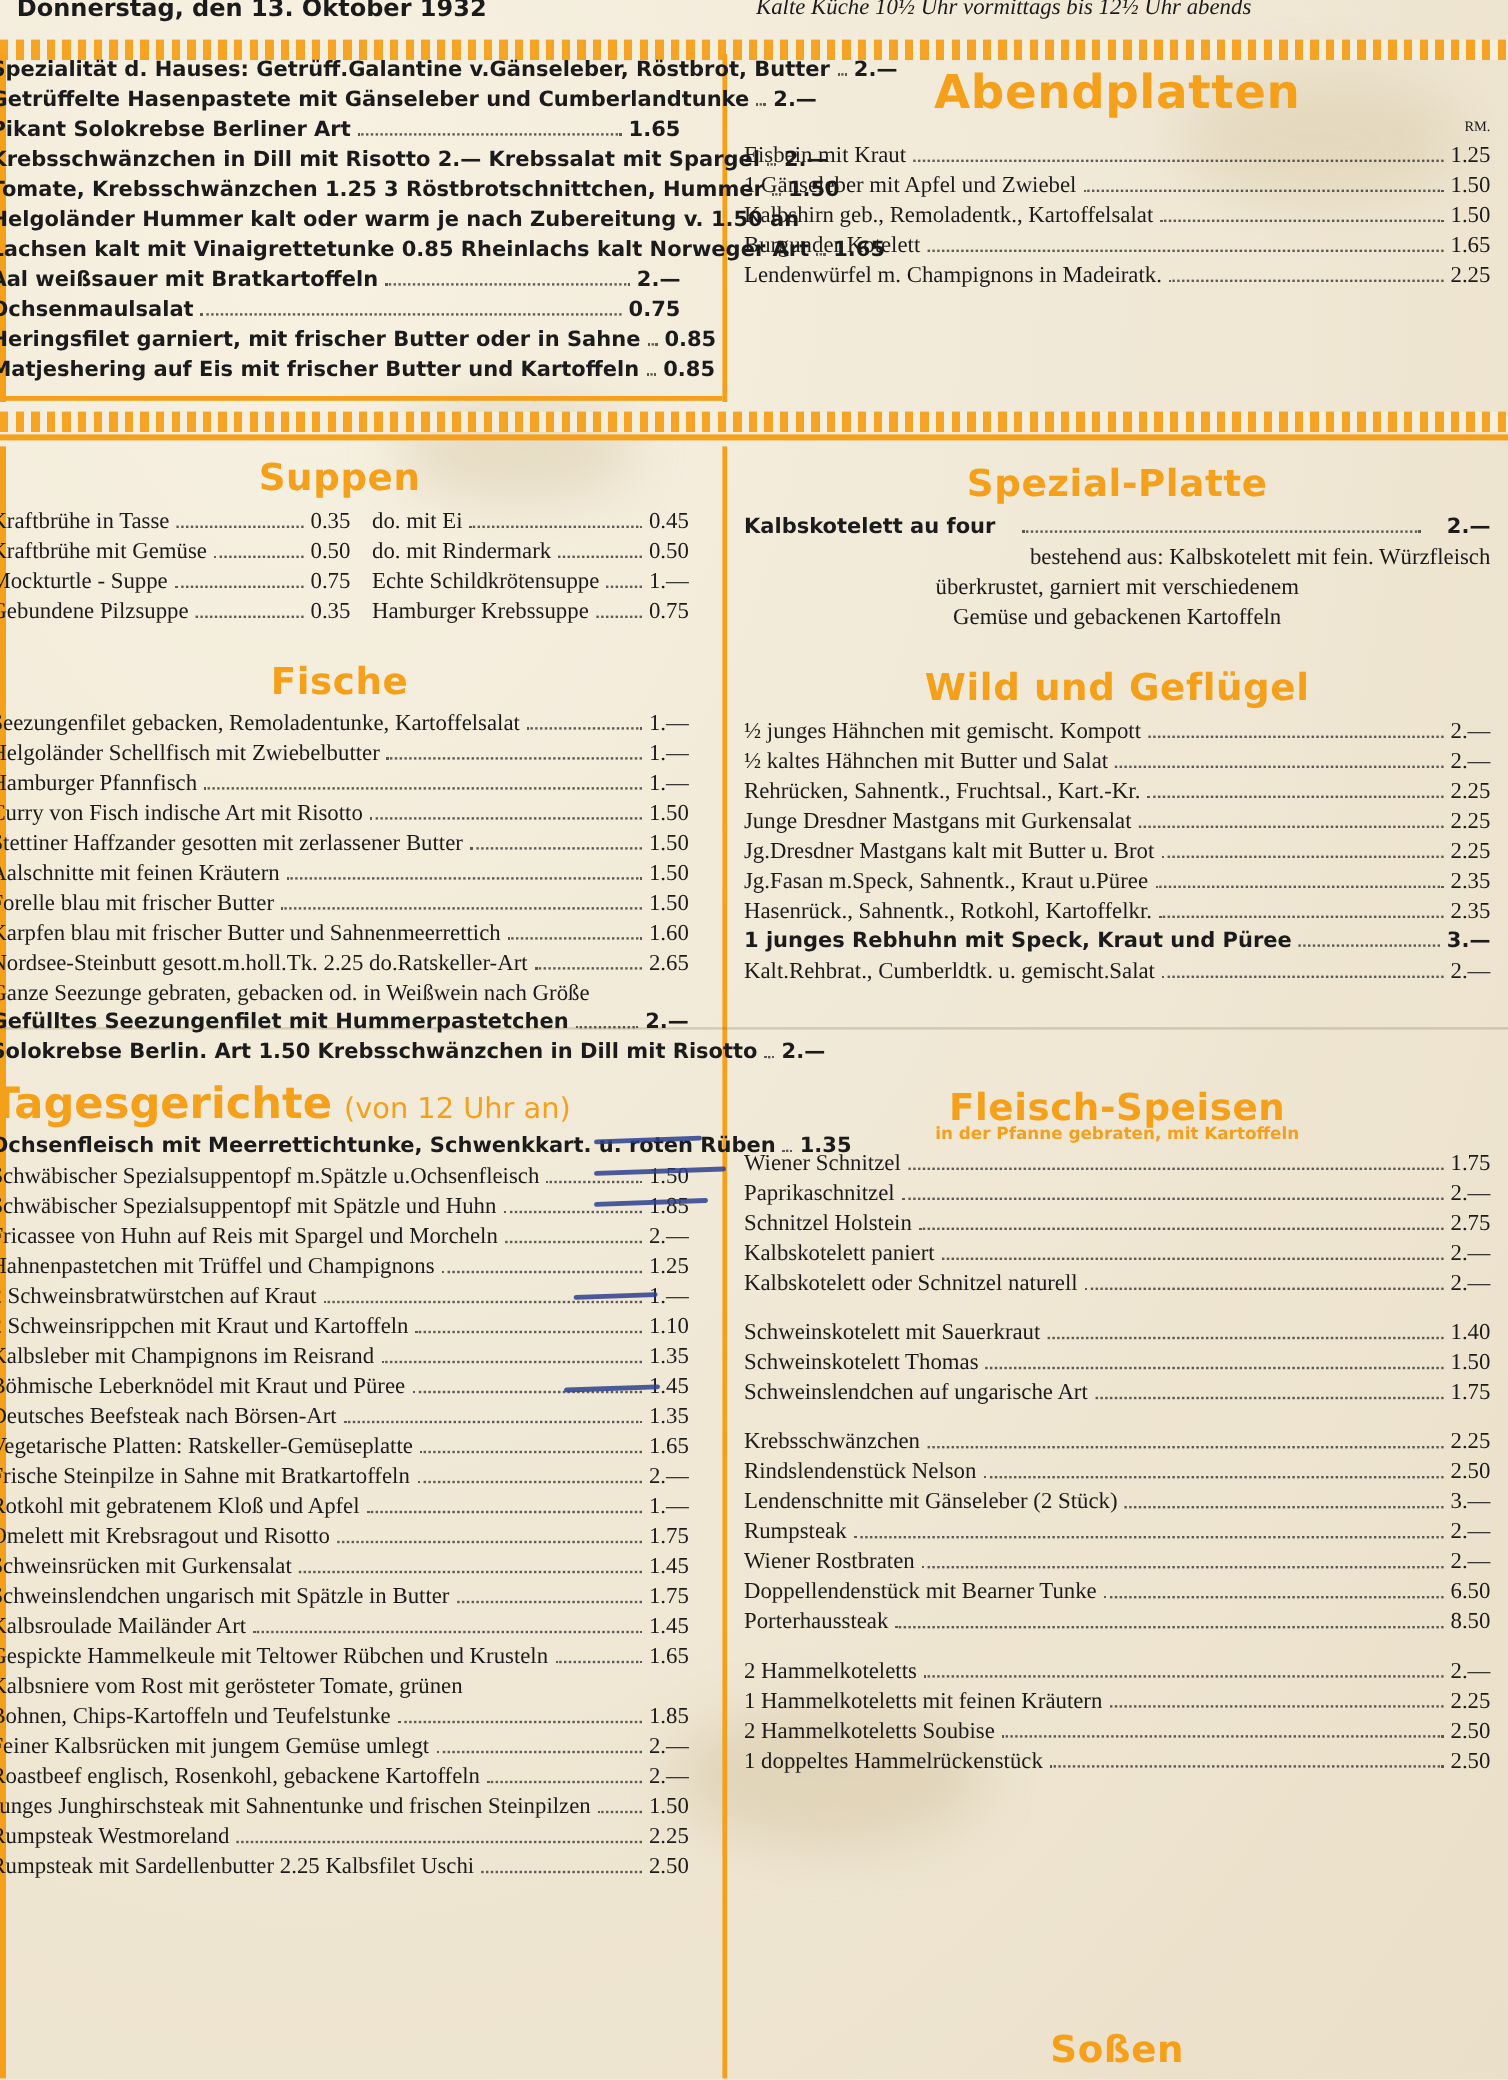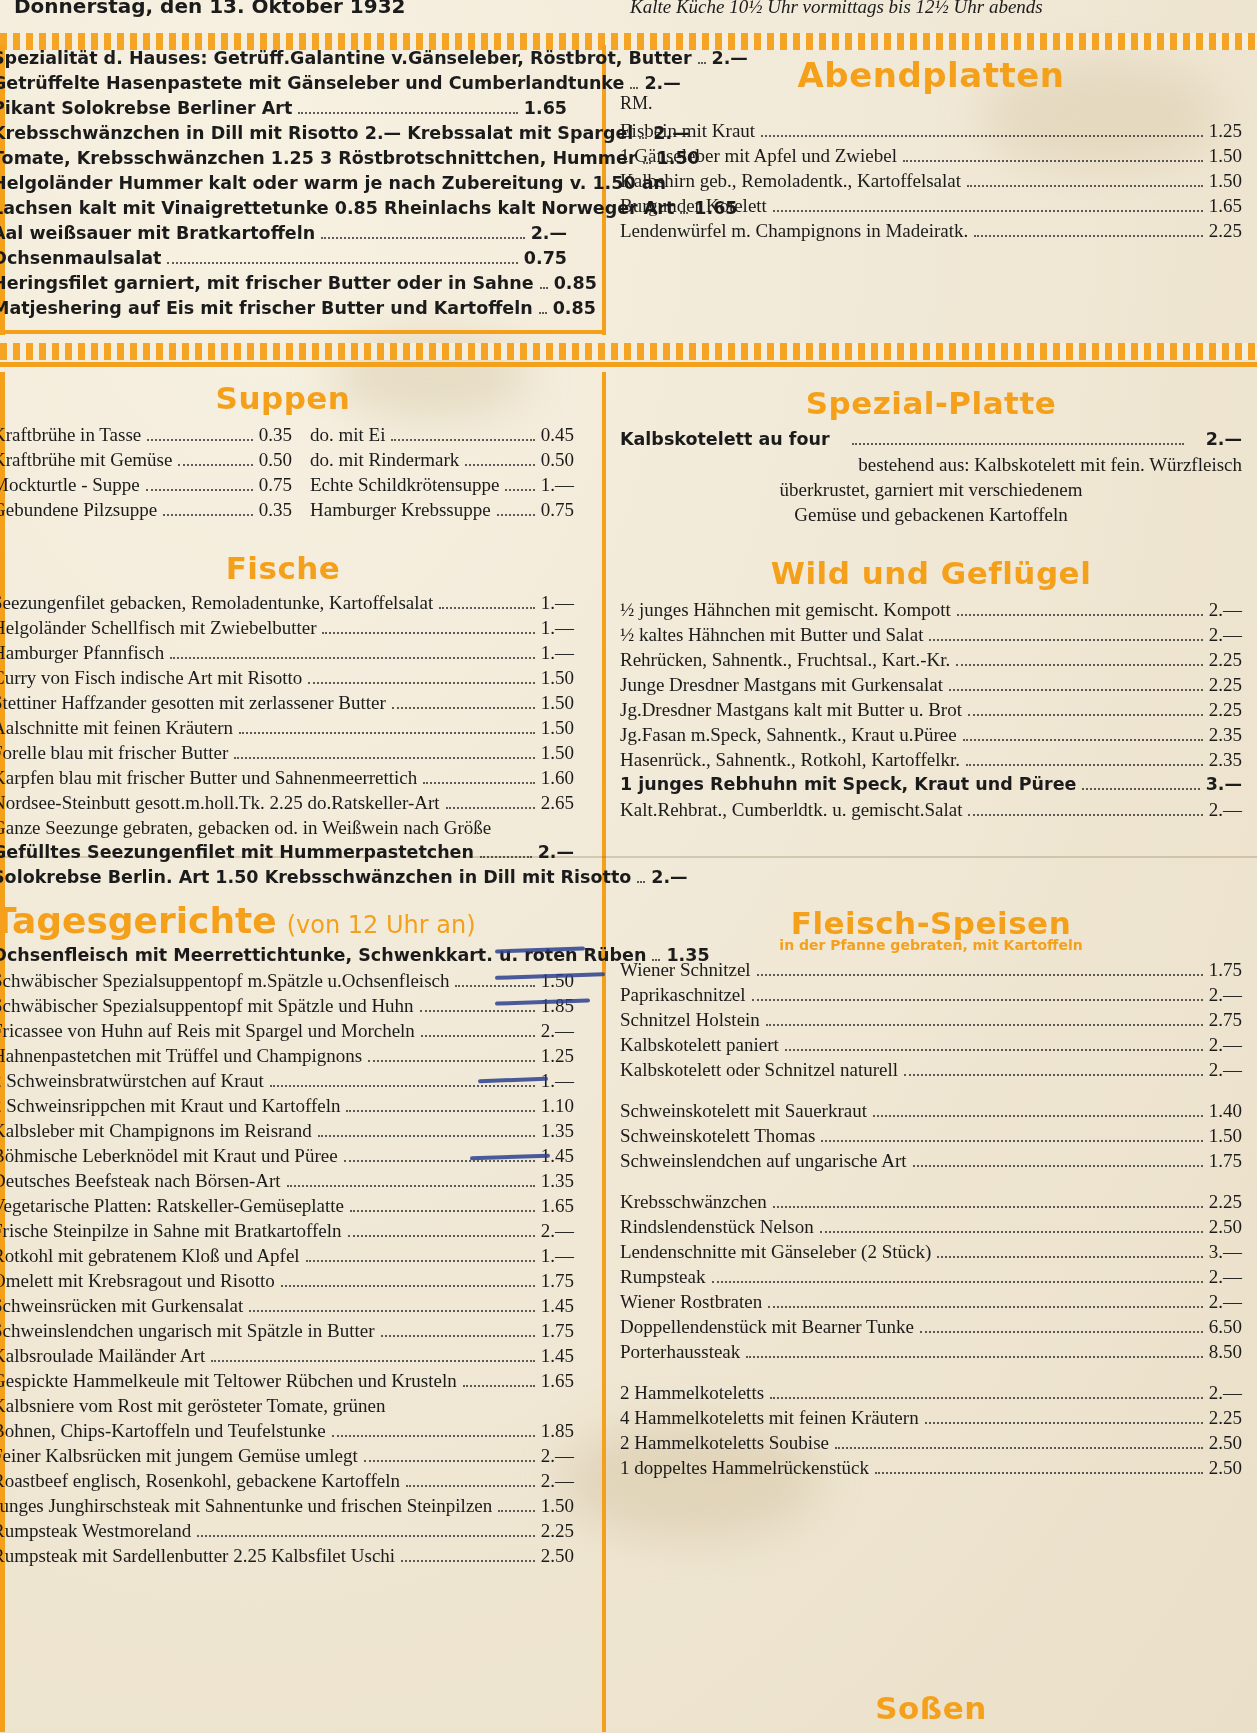--- a/index.html
+++ b/index.html
@@ -154,22 +154,22 @@
         </div>
         <div class="row item b">
           <span class="name">Matjeshering auf Eis mit frischer Butter und Kartoffeln</span>
           <span class="dots"></span>
           <span class="price">0.85</span>
         </div>
       </div>
   </div>
 
   <div class="col" style="left:620px;top:55px;width:622px;">
-    <div class="hdr" style="font-size:34px;">Abendplatten</div>
-    <div style="font-size:18px;margin-top:-2px;">RM.</div>
+    <div class="hdr" style="font-size:39px;">Abendplatten</div>
+    <div style="text-align:right;font-size:12px;margin-top:-2px;">RM.</div>
     <div id="ab-list" style="margin-top:4px;">
         <div class="row item">
           <span class="name">Eisbein mit Kraut</span>
           <span class="dots"></span>
           <span class="price">1.25</span>
         </div>
         <div class="row item">
           <span class="name">1 Gänseleber mit Apfel und Zwiebel</span>
           <span class="dots"></span>
           <span class="price">1.50</span>
@@ -591,21 +591,21 @@
           <span class="price">8.50</span>
         </div>
       </div>
     <div id="fl-g4" style="margin-top:16px;">
         <div class="row item">
           <span class="name">2 Hammelkoteletts</span>
           <span class="dots"></span>
           <span class="price">2.—</span>
         </div>
         <div class="row item">
-          <span class="name">4 Hammelkoteletts mit feinen Kräutern</span>
+          <span class="name">1 Hammelkoteletts mit feinen Kräutern</span>
           <span class="dots"></span>
           <span class="price">2.25</span>
         </div>
         <div class="row item">
           <span class="name">2 Hammelkoteletts Soubise</span>
           <span class="dots"></span>
           <span class="price">2.50</span>
         </div>
         <div class="row item">
           <span class="name">1 doppeltes Hammelrückenstück</span>

